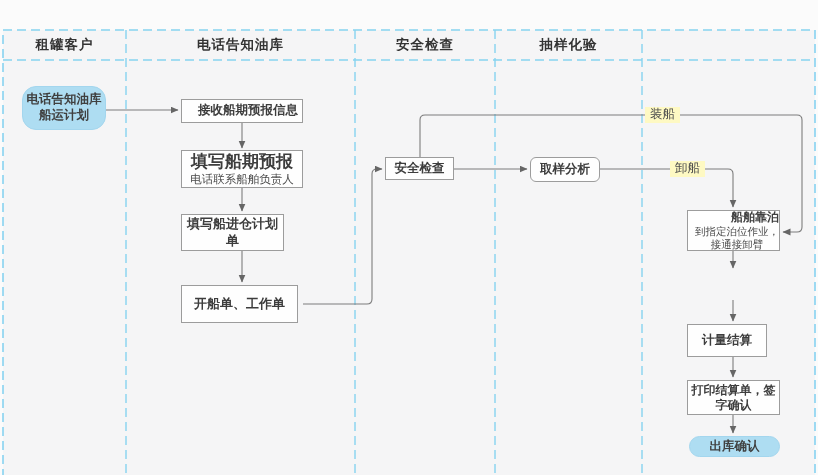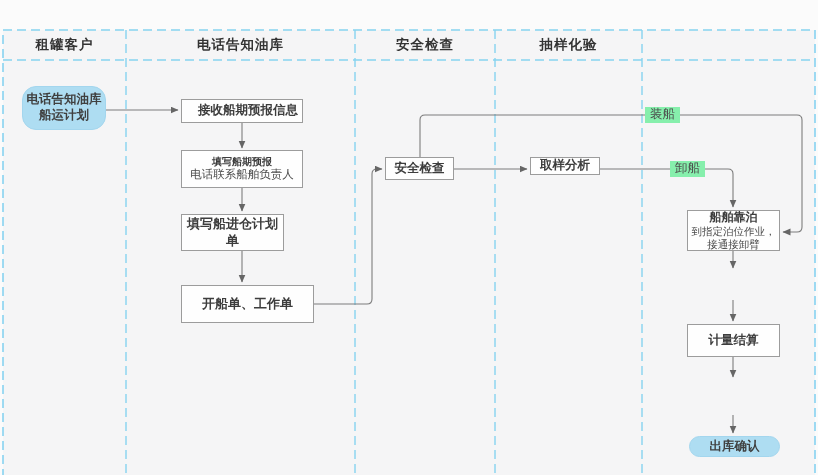--- a/index.html
+++ b/index.html
@@ -23,24 +23,24 @@
   }
   .proc{
     background:#fefefe;border:1px solid #9c9c9c;
     font-size:13px;font-weight:700;color:#3d3d3d;
   }
   .terminal{
     background:#aeddf2;border:1px solid #a3d6ee;border-radius:14px;
     font-size:12.5px;font-weight:700;color:#404040;
   }
   .pre{white-space:pre-line;}
-  .node .title{font-weight:700;font-size:10px;}
+  .node .title{font-weight:700;font-size:17px;}
   .node .subtitle{font-weight:400;font-size:10.5px;color:#4a4a4a;line-height:1.2;}
   .edge-label{
-    position:absolute;background:#86efac;padding:1px 5px;
+    position:absolute;background:#fef9c3;padding:1px 5px;
     font-size:12.5px;color:#4d4d4d;line-height:1.1;font-family:Liberation Serif, serif;
   }
   .small-proc{font-size:12.5px;}
 </style>
 </head>
 <body>
 
 <div id="stage">
 
   <svg class="layer" width="818" height="475">
@@ -84,34 +84,36 @@
 
   <div class="node proc small-proc" style="left:181px;top:72px;width:122px;height:24px;padding-left:12px;">接收船期预报信息</div>
 
   <div class="node proc" style="left:181px;top:123px;width:122px;height:38px;">
     <span class="title">填写船期预报</span>
     <span class="subtitle" style="font-size:11.5px;text-align:center;">电话联系船舶负责人</span>
   </div>
 
   <div class="node proc" style="left:181px;top:187px;width:103px;height:37px;">填写船进仓计划单</div>
 
-  <div class="node proc" style="left:181px;top:258px;width:133px;height:38px;">开船单、工作单</div>
+  <div class="node proc" style="left:181px;top:258px;width:117px;height:38px;">开船单、工作单</div>
 
   <div class="node proc small-proc" style="left:385px;top:130px;width:69px;height:23px;">安全检查</div>
 
-  <div class="node proc small-proc" style="left:530px;top:130px;width:70px;height:18px;">取样分析</div>
+  <div class="node proc small-proc" style="left:530px;top:130px;width:70px;height:25px;border-radius:6px;">取样分析</div>
 
-  <div class="node proc" style="left:687px;top:183px;width:93px;height:41px;">
+  <div class="node proc" style="left:687px;top:183px;width:93px;height:41px;align-items:flex-end;">
     <span class="title" style="font-size:12px;">船舶靠泊</span>
     <span class="subtitle pre">到指定泊位作业，
 接通接卸臂</span>
   </div>
 
 
-  <div class="node proc" style="left:687px;top:297px;width:93px;height:33px;font-size:12.5px;">计量结算</div>
+  <div class="node proc" style="left:687px;top:297px;width:80px;height:33px;font-size:12.5px;">计量结算</div>
 
+  <div class="node proc pre" style="left:687px;top:353px;width:93px;height:35px;font-size:12px;">打印结算单，签
+字确认</div>
 
   <div class="node terminal" style="left:689px;top:409px;width:91px;height:21px;border-radius:15px;">出库确认</div>
 
   <div class="edge-label" style="left:645px;top:80px;">装船</div>
   <div class="edge-label" style="left:670px;top:134px;text-align:center;">卸船</div>
 
 </div>
 
 </body></html>

